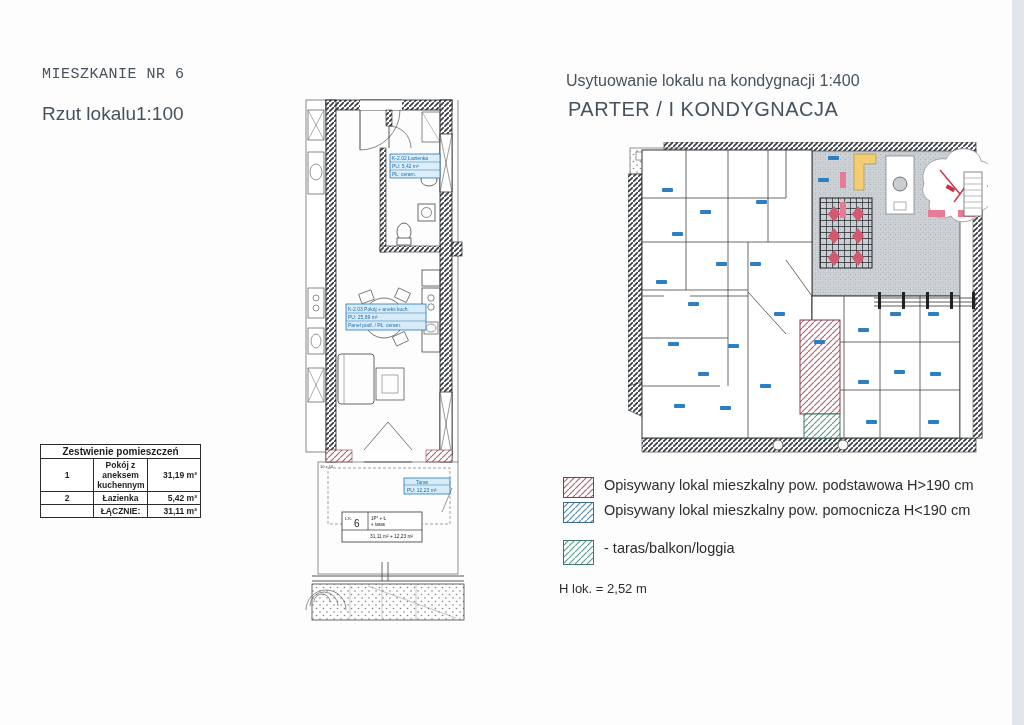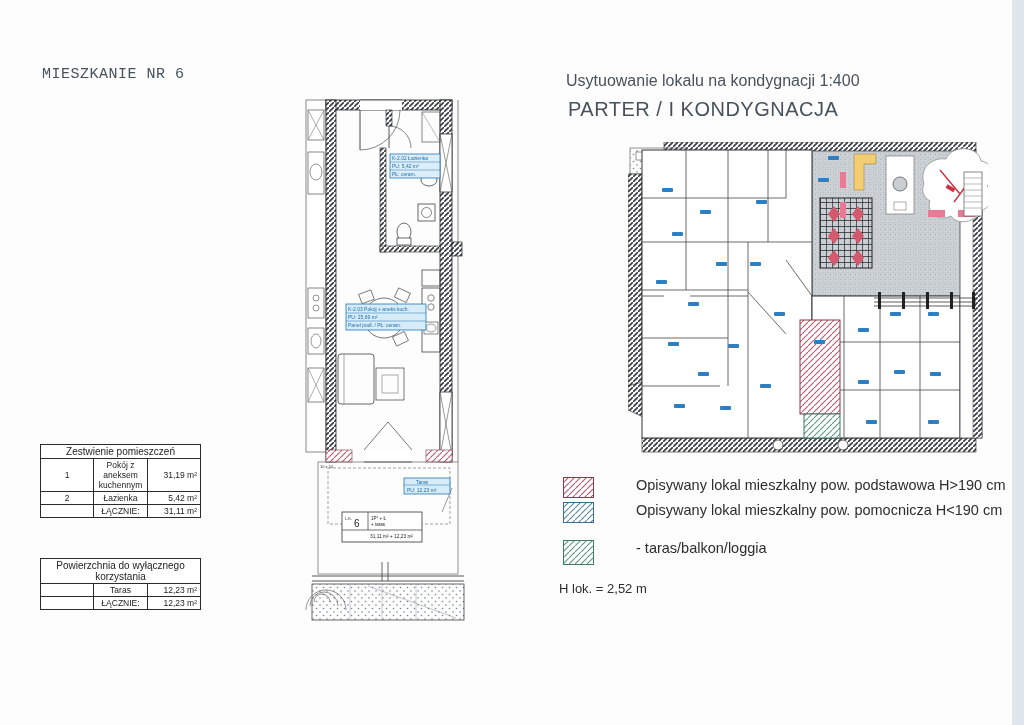--- a/index.html
+++ b/index.html
@@ -6,31 +6,31 @@
   .page{position:relative;width:1024px;height:725px;background:#fdfdfd;overflow:hidden;
         font-family:"Liberation Sans", sans-serif;color:#1d1d1d;}
   .edge-shade{position:absolute;right:0;top:0;width:12px;height:725px;background:#dfe6ec;}
   .title{position:absolute;color:#47525c;}
   .t-main{left:42px;top:66px;font-size:15px;letter-spacing:.5px;font-family:Liberation Mono, monospace;}
   .t-sub{left:42px;top:103px;font-size:19px;}
   .t-right1{left:566px;top:72px;font-size:16px;}
   .t-right2{left:568px;top:98px;font-size:20px;letter-spacing:.5px;}
   table.spec{position:absolute;border-collapse:collapse;background:#fff;table-layout:fixed;}
   table.spec td,table.spec th{border:1px solid #2b2b2b;font-size:8.5px;padding:1px 3px;
-        font-weight:normal;color:#222;margin-top:28px;}
+        font-weight:bold;color:#222;margin-top:28px;}
   table.spec th{font-size:10px;text-align:center;}
   .t1{left:40px;top:444px;width:161px;}
   .t2{left:40px;top:558px;width:161px;}
   .c-no{width:16px;text-align:center;}
   .c-name{width:88px;text-align:center;}
   .c-area{width:50px;text-align:right;}
   .total td{font-weight:bold;font-size:11px;}
   .legend-row{position:absolute;display:flex;align-items:flex-start;gap:10px;}
   .legend-row .sw{flex:0 0 auto;}
-  .legend-label{font-size:14.5px;color:#2d2d2d;line-height:17px;margin-left:32px;}
+  .legend-label{font-size:14.5px;color:#2d2d2d;line-height:17px;}
   .hnote{position:absolute;left:559px;top:581px;font-size:13px;color:#2d2d2d;}
   svg text{font-family:"Liberation Sans", sans-serif;}
   .defsonly{position:absolute;width:0;height:0;}
 </style>
 </head>
 <body>
 
 <div class="page">
 
   <svg class="defsonly" aria-hidden="true">
@@ -61,20 +61,21 @@
       </pattern>
       <pattern id="darkGrid" patternUnits="userSpaceOnUse" width="6" height="6">
         <path d="M0,0 H6 M0,0 V6" stroke="#23282c" stroke-width="1.4"></path>
       </pattern>
     </defs>
   </svg>
 
   <div class="edge-shade"></div>
 
   <div class="title t-main">MIESZKANIE NR 6</div>
+  <div class="title t-sub">Rzut lokalu1:100</div>
   <div class="title t-right1">Usytuowanie lokalu na kondygnacji 1:400</div>
   <div class="title t-right2">PARTER / I KONDYGNACJA</div>
 
   <table class="spec t1">
     <tbody>
         <tr>
           <th colspan="3">Zestwienie pomieszczeń</th>
         </tr>
     <tr>
       <td class="c-no">1</td>
@@ -87,37 +88,20 @@
       <td class="c-area">5,42 m²</td>
     </tr>
     <tr class="total">
       <td class="c-no"></td>
       <td class="c-name">ŁĄCZNIE:</td>
       <td class="c-area">31,11 m²</td>
     </tr>
   </tbody>
     </table>
 
-  <table class="spec t2">
-    <tbody>
-        <tr>
-          <th colspan="3">Powierzchnia do wyłącznego korzystania</th>
-        </tr>
-    <tr>
-      <td class="c-no"></td>
-      <td class="c-name">Taras</td>
-      <td class="c-area">12,23 m²</td>
-    </tr>
-    <tr class="total">
-      <td class="c-no"></td>
-      <td class="c-name">ŁĄCZNIE:</td>
-      <td class="c-area">12,23 m²</td>
-    </tr>
-  </tbody>
-    </table>
 
   <svg style="position:absolute;left:304px;top:92px;" width="168" height="530" viewBox="0 0 168 530">
 
     <g>
       <rect x="2" y="8" width="20" height="352" fill="#fff" stroke="#555" stroke-width="0.7"></rect>
       <rect x="4" y="18" width="16" height="30" fill="#fff" stroke="#555" stroke-width="0.7"></rect>
       <path d="M4,18 L20,48 M20,18 L4,48" stroke="#777" stroke-width="0.6"></path>
       <rect x="4" y="60" width="16" height="42" fill="#fff" stroke="#555" stroke-width="0.7"></rect>
       <ellipse cx="12" cy="80" rx="6" ry="8" fill="none" stroke="#666" stroke-width="0.7"></ellipse>
       <rect x="4" y="196" width="16" height="30" fill="#fff" stroke="#555" stroke-width="0.7"></rect>

